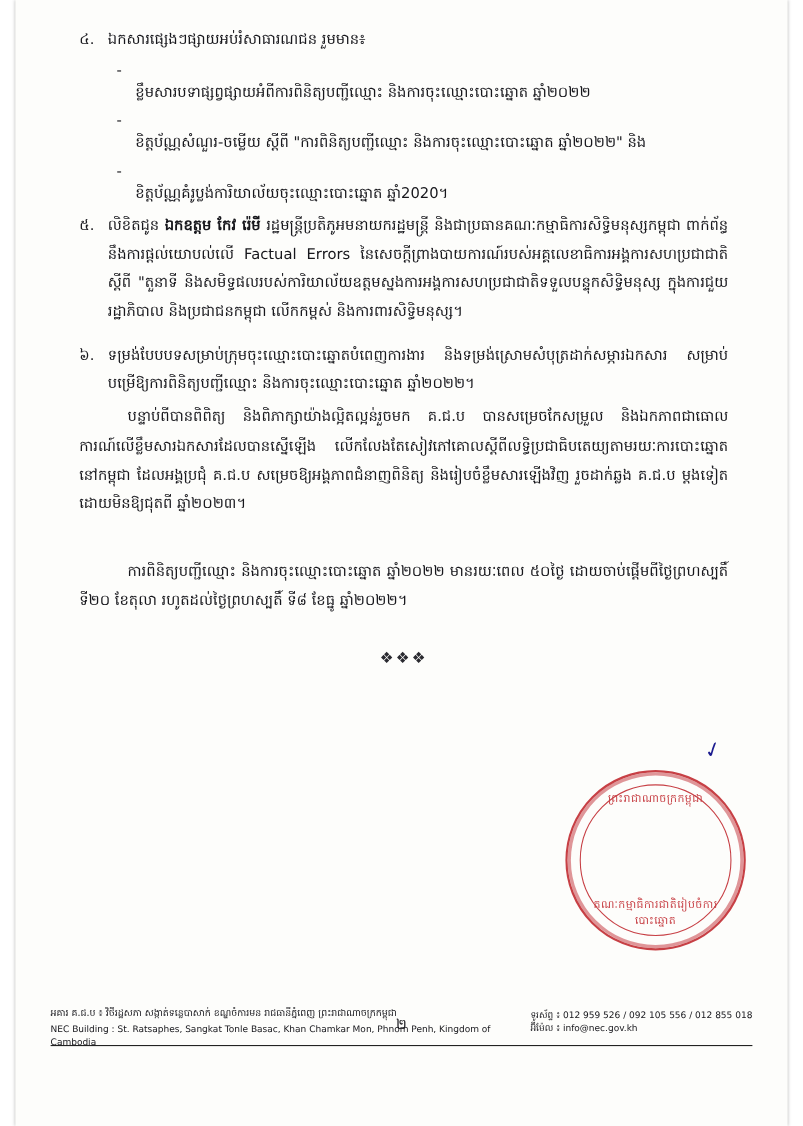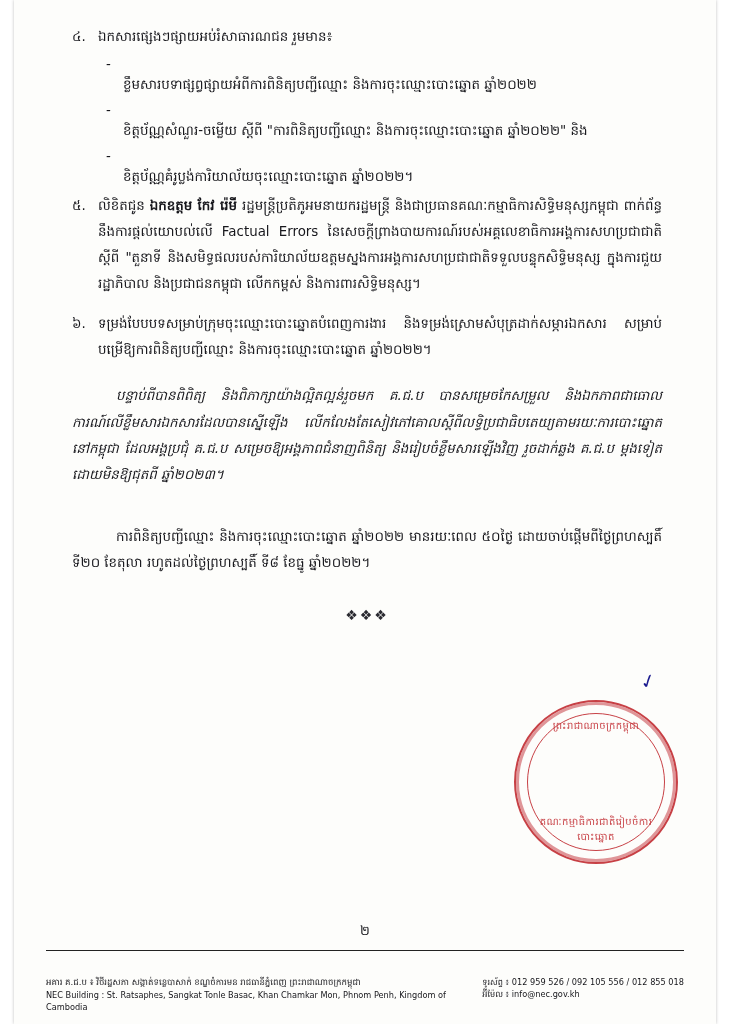--- a/index.html
+++ b/index.html
@@ -70,23 +70,22 @@
   }
   .sub-body {
     flex: 1 1 auto;
     margin-top: 20px;
   }
   .bold-name {
     font-weight: bold;
   }
   .para {
     text-indent: 44px;
-    margin-top: 20px;
+    margin-top: 4px;
     text-align: justify;
-    font-style: italic;
   }
   .para2 {
     text-indent: 44px;
     margin-top: 36px;
     text-align: justify;
   }
   .divider-orn {
     margin-top: 26px;
     text-align: center;
     color: #2a2a30;
@@ -166,21 +165,21 @@
     position: absolute;
     left: 32px;
     right: 32px;
     top: 950px;
     border-top: 1.4px solid #222;
   }
   .footer {
     position: absolute;
     left: 32px;
     right: 32px;
-    top: 976px;
+    top: 916px;
     display: flex;
     justify-content: space-between;
     align-items: flex-start;
     font-size: 8.2px;
     color: #15151a;
     line-height: 1.5;
   }
   .footer-left {
     max-width: 440px;
   }
@@ -211,21 +210,21 @@
         <div class="sub-item">
           <div class="dash">-</div>
           <div class="sub-body">ខ្លឹមសារបទាផ្សព្វផ្សាយអំពីការពិនិត្យបញ្ជីឈ្មោះ និងការចុះឈ្មោះបោះឆ្នោត ឆ្នាំ២០២២</div>
         </div>
         <div class="sub-item">
           <div class="dash">-</div>
           <div class="sub-body">ខិត្តប័ណ្ណសំណួរ-ចម្លើយ ស្ដីពី "ការពិនិត្យបញ្ជីឈ្មោះ និងការចុះឈ្មោះបោះឆ្នោត ឆ្នាំ២០២២" និង</div>
         </div>
         <div class="sub-item">
           <div class="dash">-</div>
-          <div class="sub-body">ខិត្តប័ណ្ណគំរូប្លង់ការិយាល័យចុះឈ្មោះបោះឆ្នោត ឆ្នាំ២០២២។</div>
+          <div class="sub-body">ខិត្តប័ណ្ណគំរូប្លង់ការិយាល័យចុះឈ្មោះបោះឆ្នោត ឆ្នាំ2020។</div>
         </div>
       </div>
 
       <div class="numbered-item" style="margin-top:2px;">
         <div class="num">៥.</div>
         <div class="num-body"><span>លិខិតជូន </span><span class="bold-name">ឯកឧត្តម កែវ រ៉េមី</span><span> រដ្ឋមន្ត្រីប្រតិភូអមនាយករដ្ឋមន្ត្រី និងជាប្រធានគណៈកម្មាធិការសិទ្ធិមនុស្សកម្ពុជា ពាក់ព័ន្ធនឹងការផ្ដល់យោបល់លើ Factual Errors នៃសេចក្ដីព្រាងបាយការណ៍របស់អគ្គលេខាធិការអង្គការសហប្រជាជាតិ ស្ដីពី "តួនាទី និងសមិទ្ធផលរបស់ការិយាល័យឧត្តមស្នងការអង្គការសហប្រជាជាតិទទួលបន្ទុកសិទ្ធិមនុស្ស ក្នុងការជួយរដ្ឋាភិបាល និងប្រជាជនកម្ពុជា លើកកម្ពស់ និងការពារសិទ្ធិមនុស្ស។</span></div>
       </div>
 
       <div class="numbered-item" style="margin-top:14px;">
         <div class="num">៦.</div>

